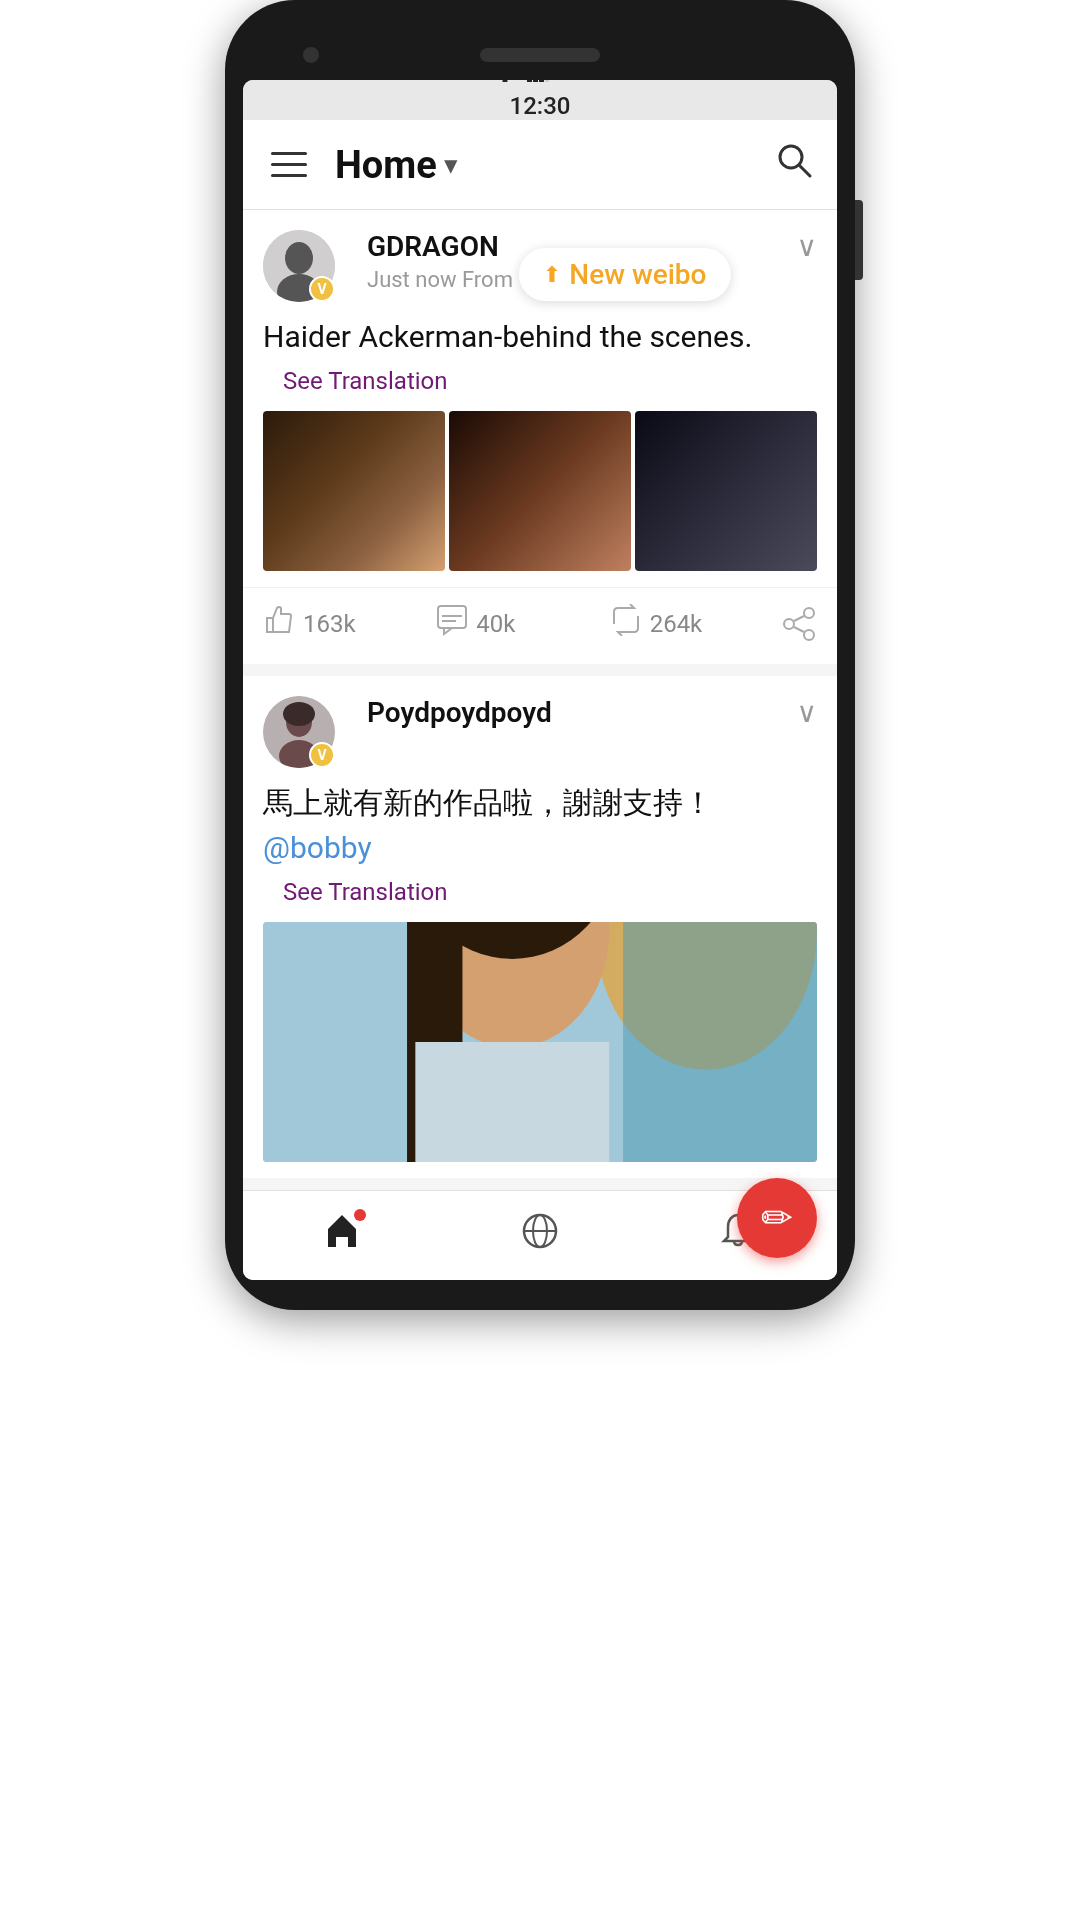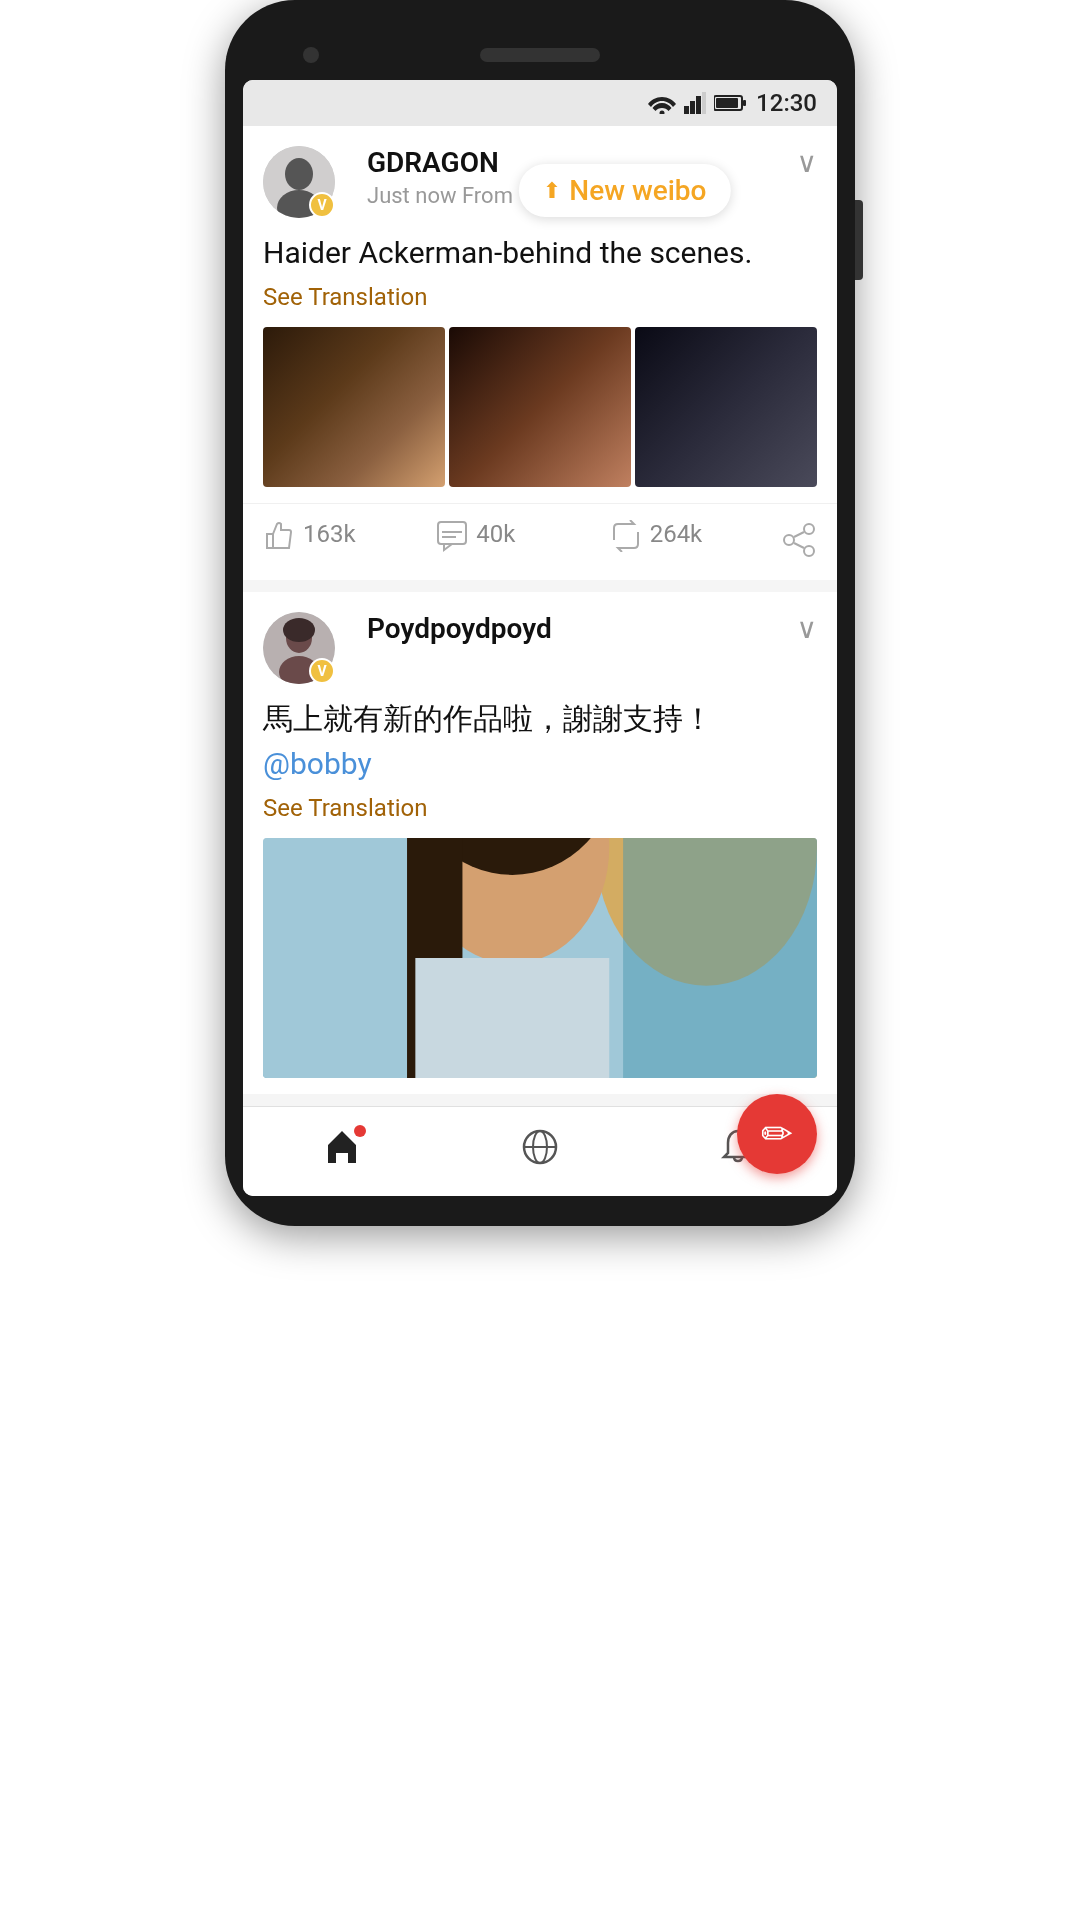--- a/index.html
+++ b/index.html
@@ -63,26 +63,27 @@
     .phone-screen {
       background: #f5f5f5;
       border-radius: 10px;
       overflow: hidden;
       width: 100%;
     }
 
     
     .status-bar {
       background: #e8e8e8;
-      height: 46px;
+      height: 40px;
       display: flex;
       align-items: center;
       justify-content: flex-end;
       padding: 0 20px;
       gap: 10px;
+      flex-direction: column;
     }
     .status-icons {
       display: flex;
       align-items: center;
       gap: 8px;
     }
     .status-time {
       font-size: 24px;
       font-weight: 500;
       color: #222;
@@ -233,23 +234,24 @@
     .post-text {
       font-size: 30px;
       color: #111;
       line-height: 1.5;
     }
     .post-mention {
       color: #4a90d9;
     }
     .see-translation {
       font-size: 24px;
-      color: #a16207;
+      color: #701a75;
       margin-top: 8px;
       cursor: pointer;
+      margin-left: 20px;
     }
 
     .post-images {
       display: flex;
       gap: 4px;
       padding: 0 20px 16px 20px;
     }
     .post-image-box {
       flex: 1;
       height: 160px;
@@ -275,20 +277,21 @@
     .post-actions {
       display: flex;
       align-items: center;
       padding: 0 20px 20px 20px;
       border-top: 1px solid #f0f0f0;
       padding-top: 16px;
       gap: 0;
     }
     .action-btn {
       display: flex;
+      align-items: center;
       gap: 8px;
       flex: 1;
       cursor: pointer;
       color: #888;
       font-size: 24px;
     }
     .action-icon {
       font-size: 34px;
       color: #aaa;
     }
@@ -397,20 +400,37 @@
 
             <svg width="32" height="18" viewBox="0 0 32 18">
               <rect x="0" y="2" width="28" height="14" rx="2" fill="none" stroke="#222" stroke-width="2"></rect>
               <rect x="29" y="6" width="3" height="6" rx="1" fill="#222"></rect>
               <rect x="2" y="4" width="22" height="10" rx="1" fill="#222"></rect>
             </svg>
           </div>
           <div class="status-time">12:30</div>
         </div>
 
+        <div class="nav-bar">
+          <div class="nav-menu-icon">
+            <span></span>
+            <span></span>
+            <span></span>
+          </div>
+          <div class="nav-title">
+            <span>Home</span>
+            <span class="nav-dropdown-arrow">▾</span>
+          </div>
+          <div class="nav-search">
+            <svg width="38" height="38" viewBox="0 0 38 38" fill="none">
+              <circle cx="16" cy="16" r="11" stroke="#333" stroke-width="3"></circle>
+              <line x1="24" y1="24" x2="35" y2="35" stroke="#333" stroke-width="3" stroke-linecap="round"></line>
+            </svg>
+          </div>
+        </div>
 
         <div class="feed">
 
           <div class="post-card">
             <div class="post-header">
 
               <div class="new-weibo-badge">
                 <span class="badge-arrow">⬆</span>
                 <span class="badge-text">New weibo</span>
               </div>

